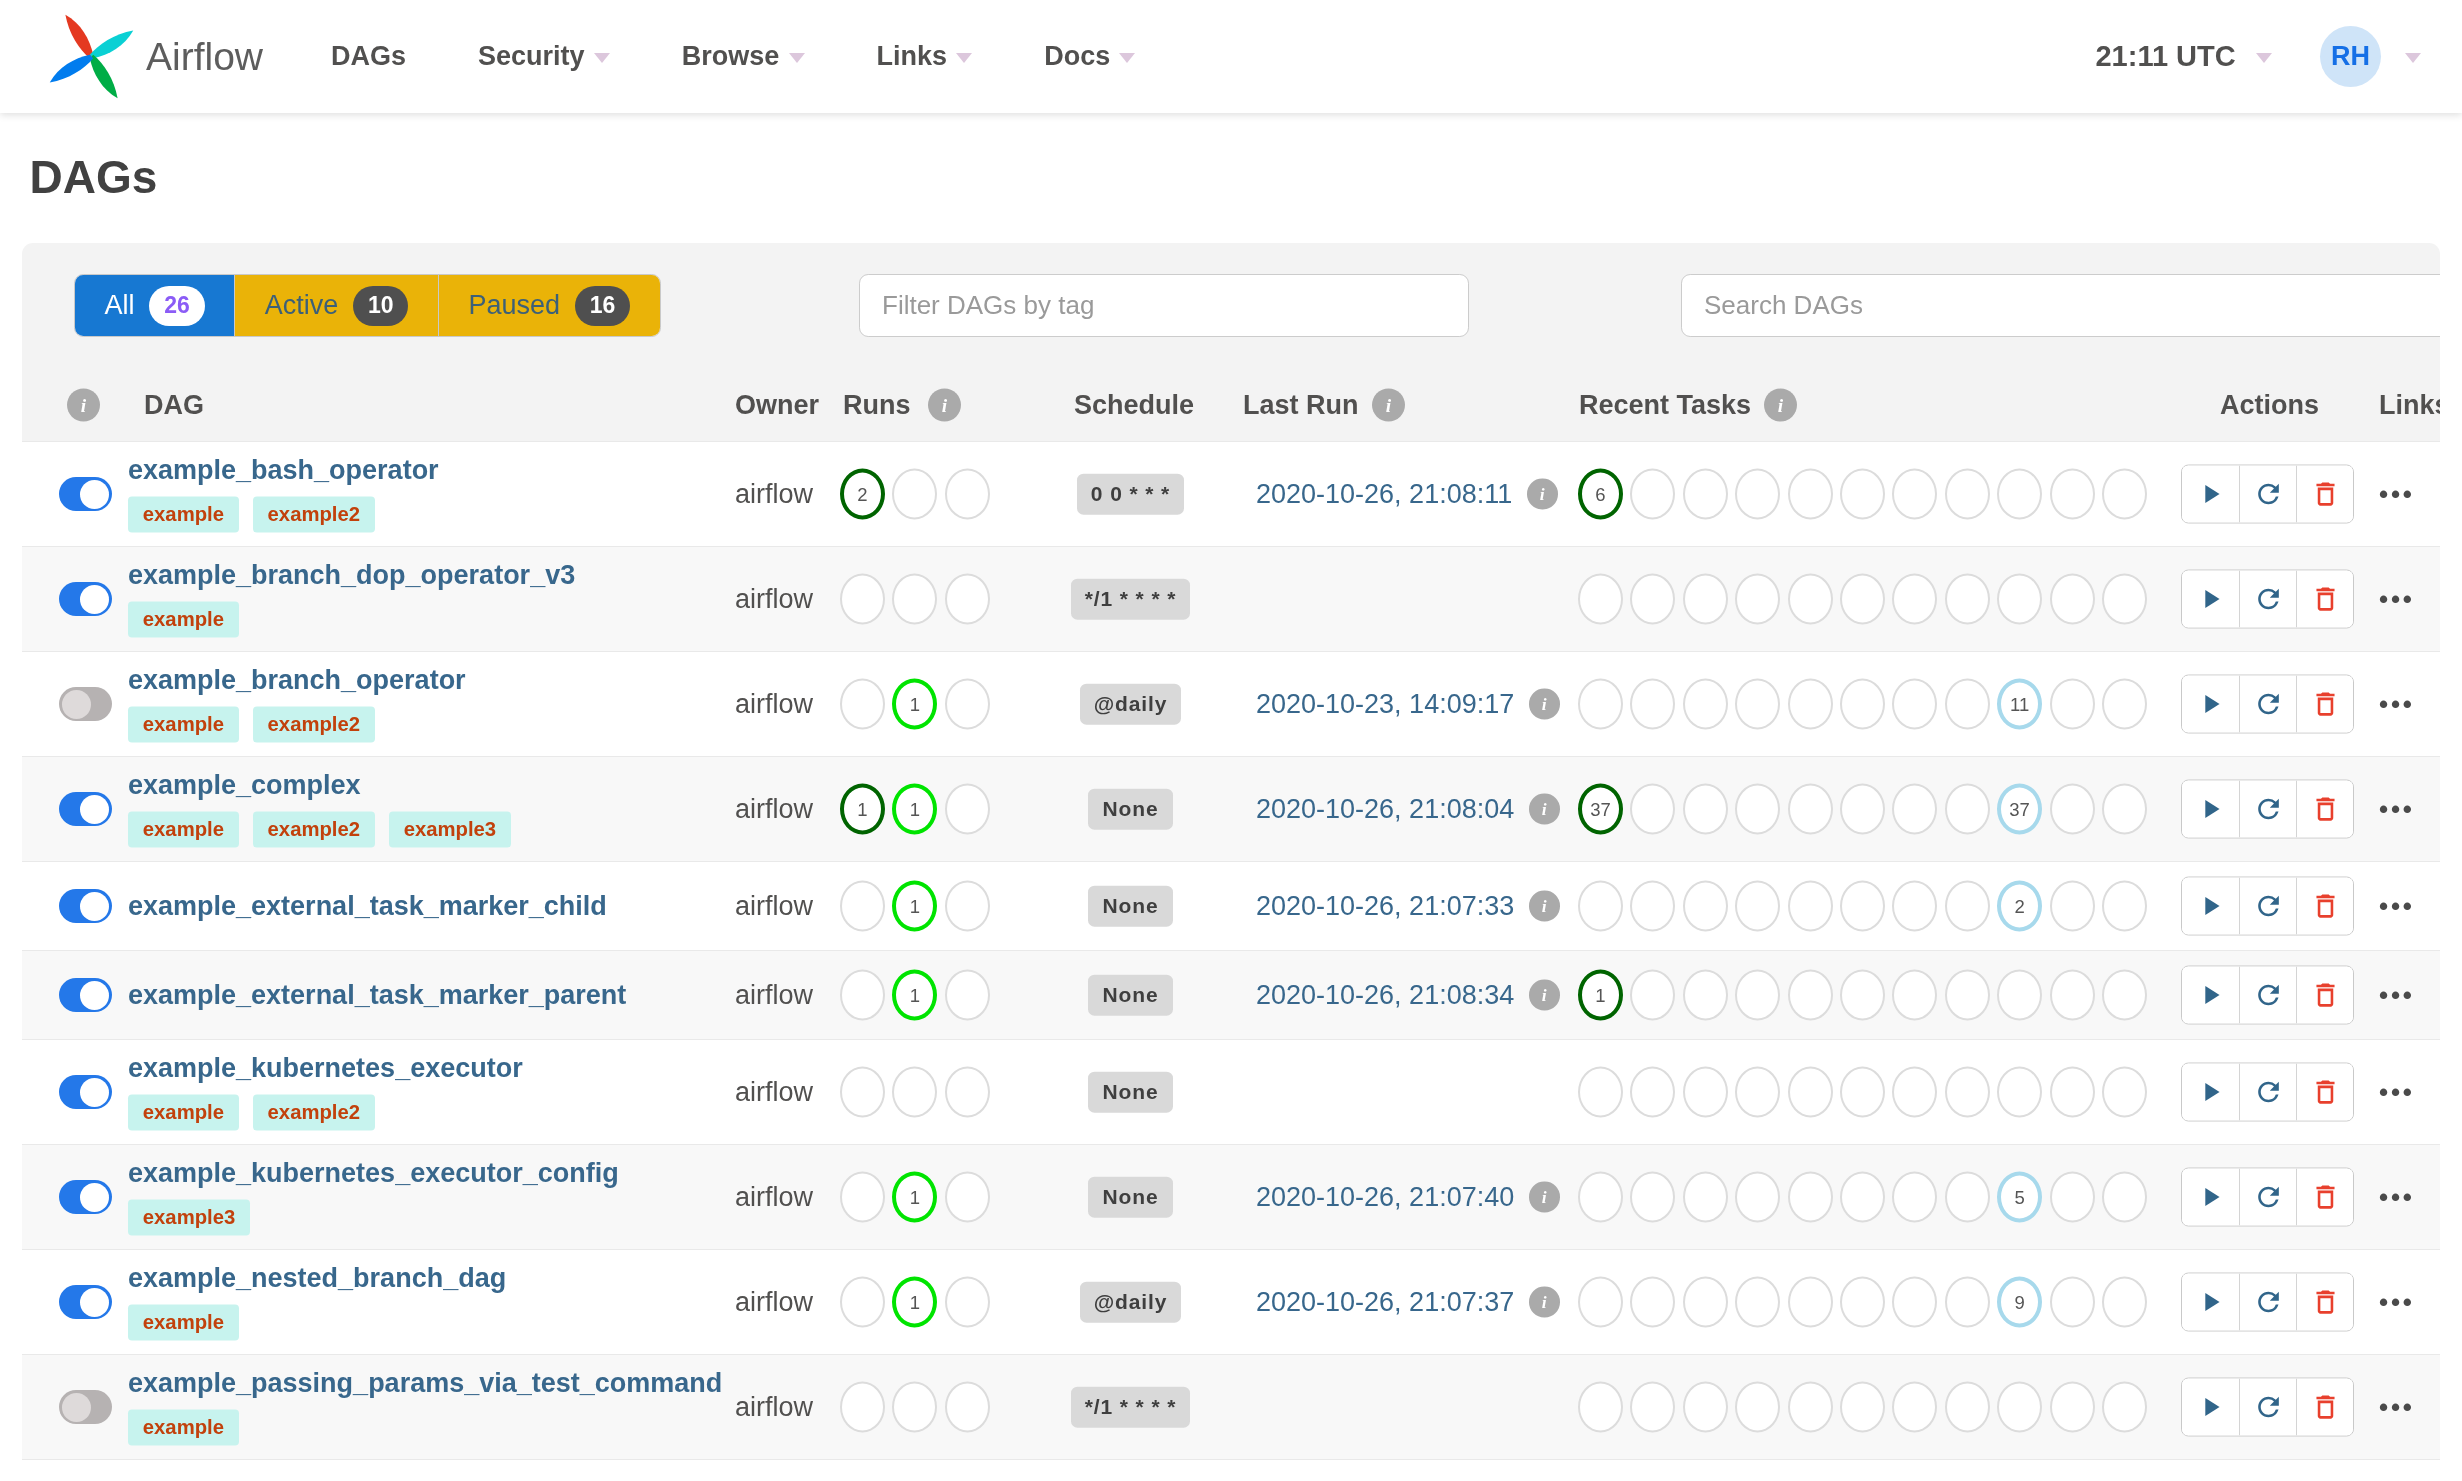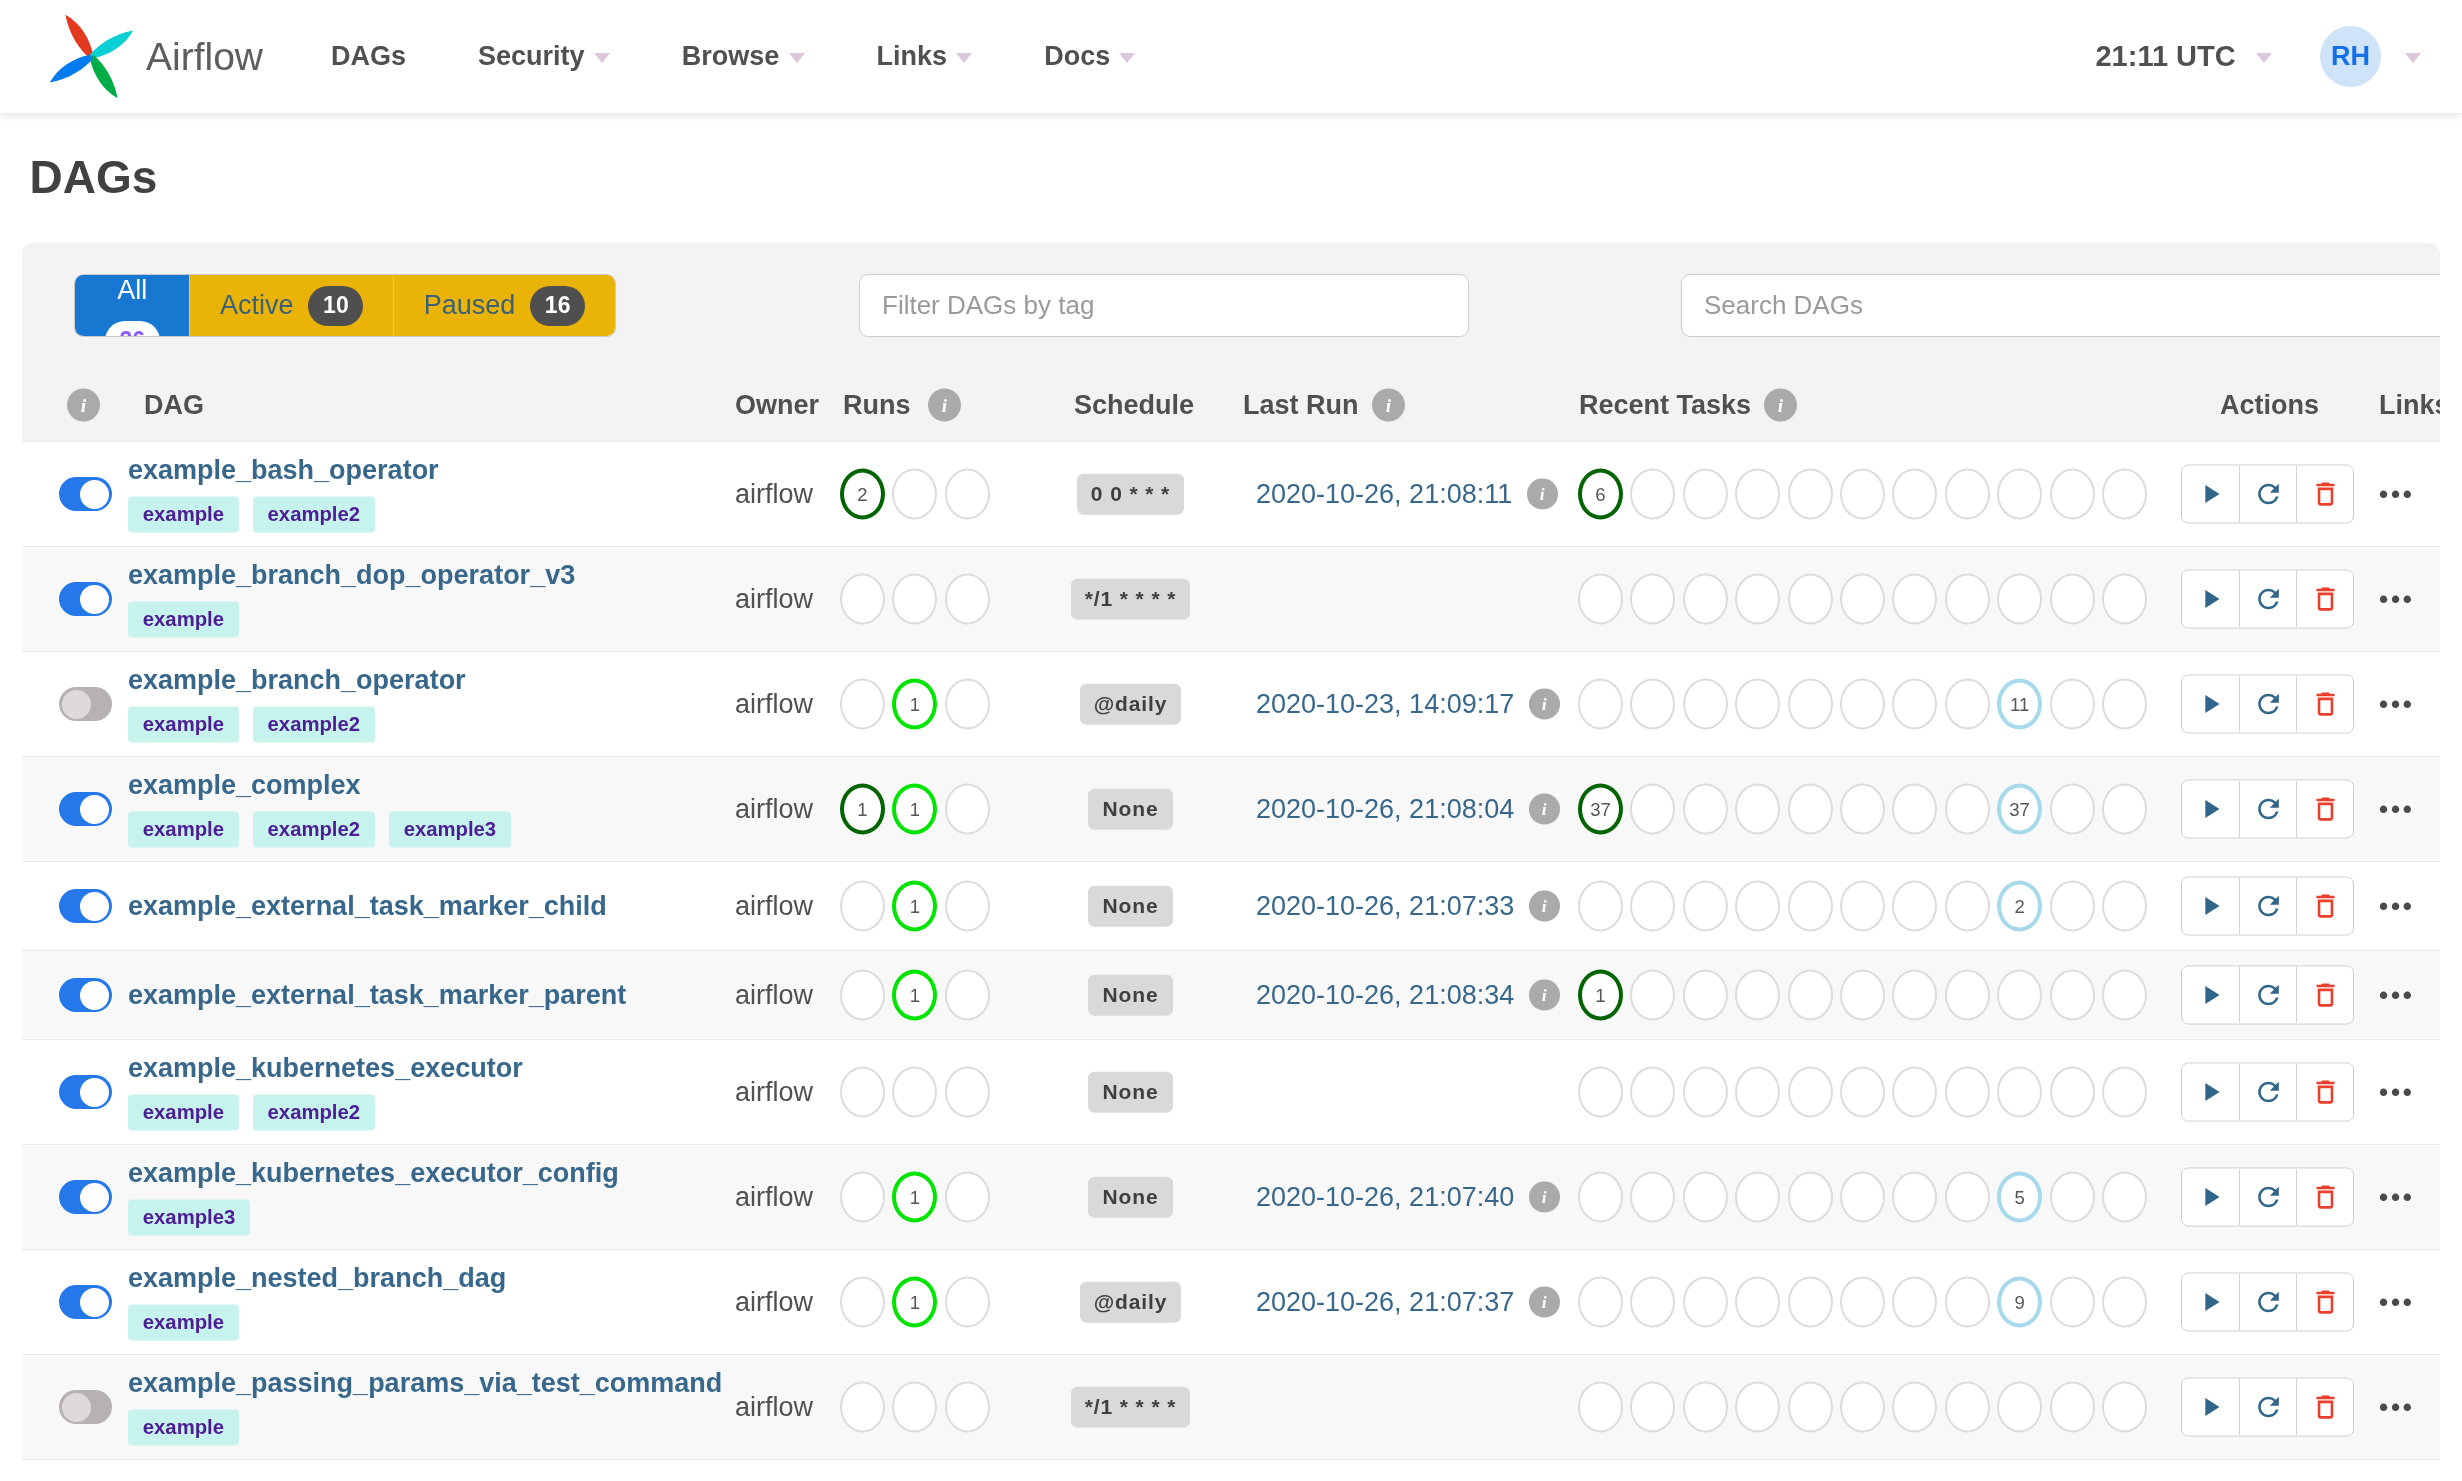--- a/index.html
+++ b/index.html
@@ -30,21 +30,21 @@
   
   .card { margin:0 22px; background:#f3f3f3; border-radius:11px 11px 0 0; overflow:hidden; }
 
   
   .filter-bar { position:relative; height:126px; }
   .tab-group { position:absolute; left:52px; top:31px; height:63px; display:flex;
     border:0.9px solid #c9c9c9; border-radius:9.2px; overflow:hidden; background:#fff; }
   .tab { display:flex; align-items:center; gap:14.8px; padding:0 29.6px; font-size:27px;
     background:#eab308; border:none; border-left:0.9px solid #c9c9c9; color:#3c6078; cursor:pointer;
     font-family:inherit; }
-  .tab:first-child { border-left:none;flex-direction:column; }
+  .tab:first-child { border-left:none; }
   .tab .count { font-size:23px; font-weight:bold; background:#4f4f4f; color:#fff;
     border-radius:20.3px; padding:6.5px 14.8px; }
   .tab.active { background:#1778d2; color:#fff; }
   .tab.active .count { background:#fff; color:#8b5cf6; }
   .filter-input { position:absolute; top:31px; height:63px; border:0.9px solid #ccc;
     border-radius:9.2px; background:#fff; font-size:26px; padding:0 22px; color:#444;
     font-family:inherit; }
   .filter-input::placeholder { color:#9a9a9a; }
   .tag-input { left:837px; width:610px; }
   .search-input { left:1659px; width:772px; }
@@ -70,21 +70,21 @@
   .toggle .knob { position:absolute; top:2.8px; width:29px; height:29px; border-radius:50%; }
   .toggle.on .knob { right:2.8px; background:#fff; }
   .toggle.off { background:#b6b2b2; }
   .toggle.off .knob { left:2.8px; background:#dedada; }
 
   .dag-cell { left:106px; display:flex; flex-direction:column; align-items:flex-start; gap:10.2px;justify-content:flex-end; }
   .dag-name { font-size:27px; font-weight:bold; color:#38678c; text-decoration:none;
     white-space:nowrap; cursor:pointer; }
   .tag-list { display:flex; gap:14px; }
   .tag-list:empty { display:none; }
-  .tag { font-size:20.3px; font-weight:bold; color:#4c1d95; background:#c7f3ee; border-radius:4px;
+  .tag { font-size:20.3px; font-weight:bold; color:#c2410c; background:#c7f3ee; border-radius:4px;
     padding:6.5px 14.8px; cursor:pointer; }
 
   .owner-cell { left:713px; font-size:27px; color:#51504f; }
 
   .runs-cell { left:818px; } .tasks-cell { left:1556px; }
   .runs-cell, .tasks-cell { display:flex; gap:7.4px; align-items:center; }
   .circle { width:45px; height:51px; border-radius:50%; border:2.8px solid #dcdcdc; background:#fff;
     display:flex; align-items:center; justify-content:center; font-size:18.5px; color:#555;
     cursor:pointer; flex:0 0 auto; }
   .circle.success { border:4.6px solid #006400; }

